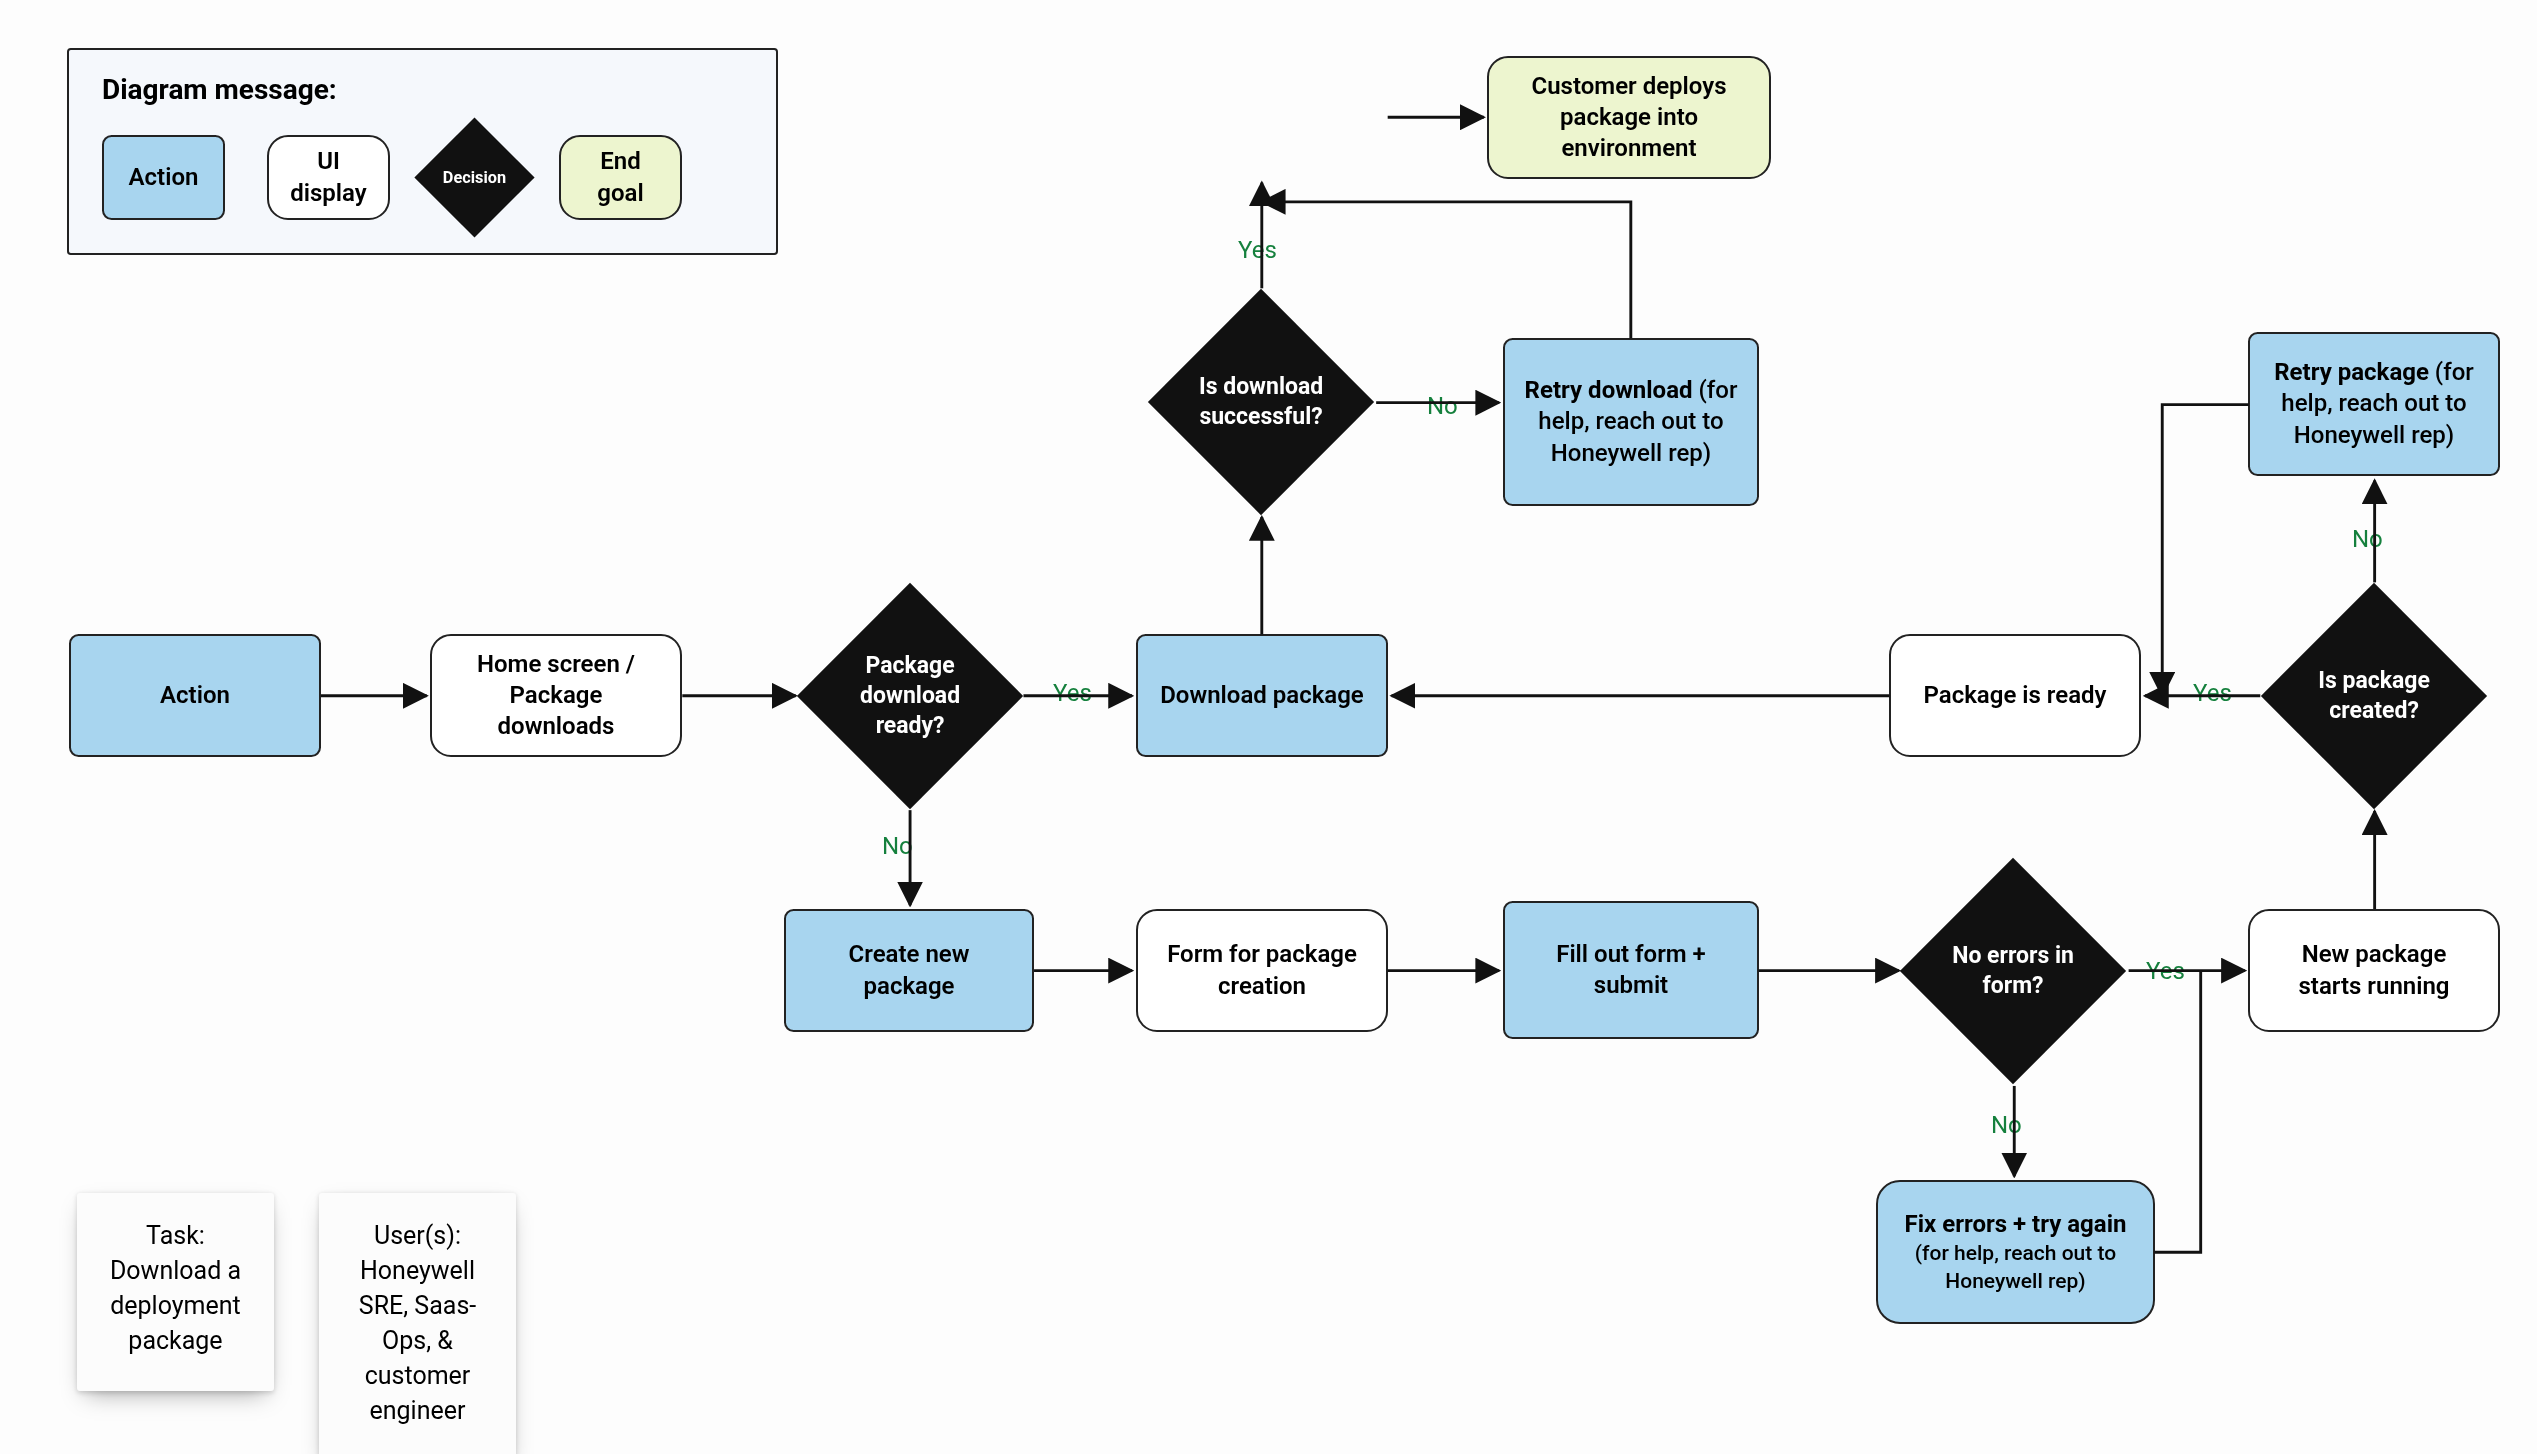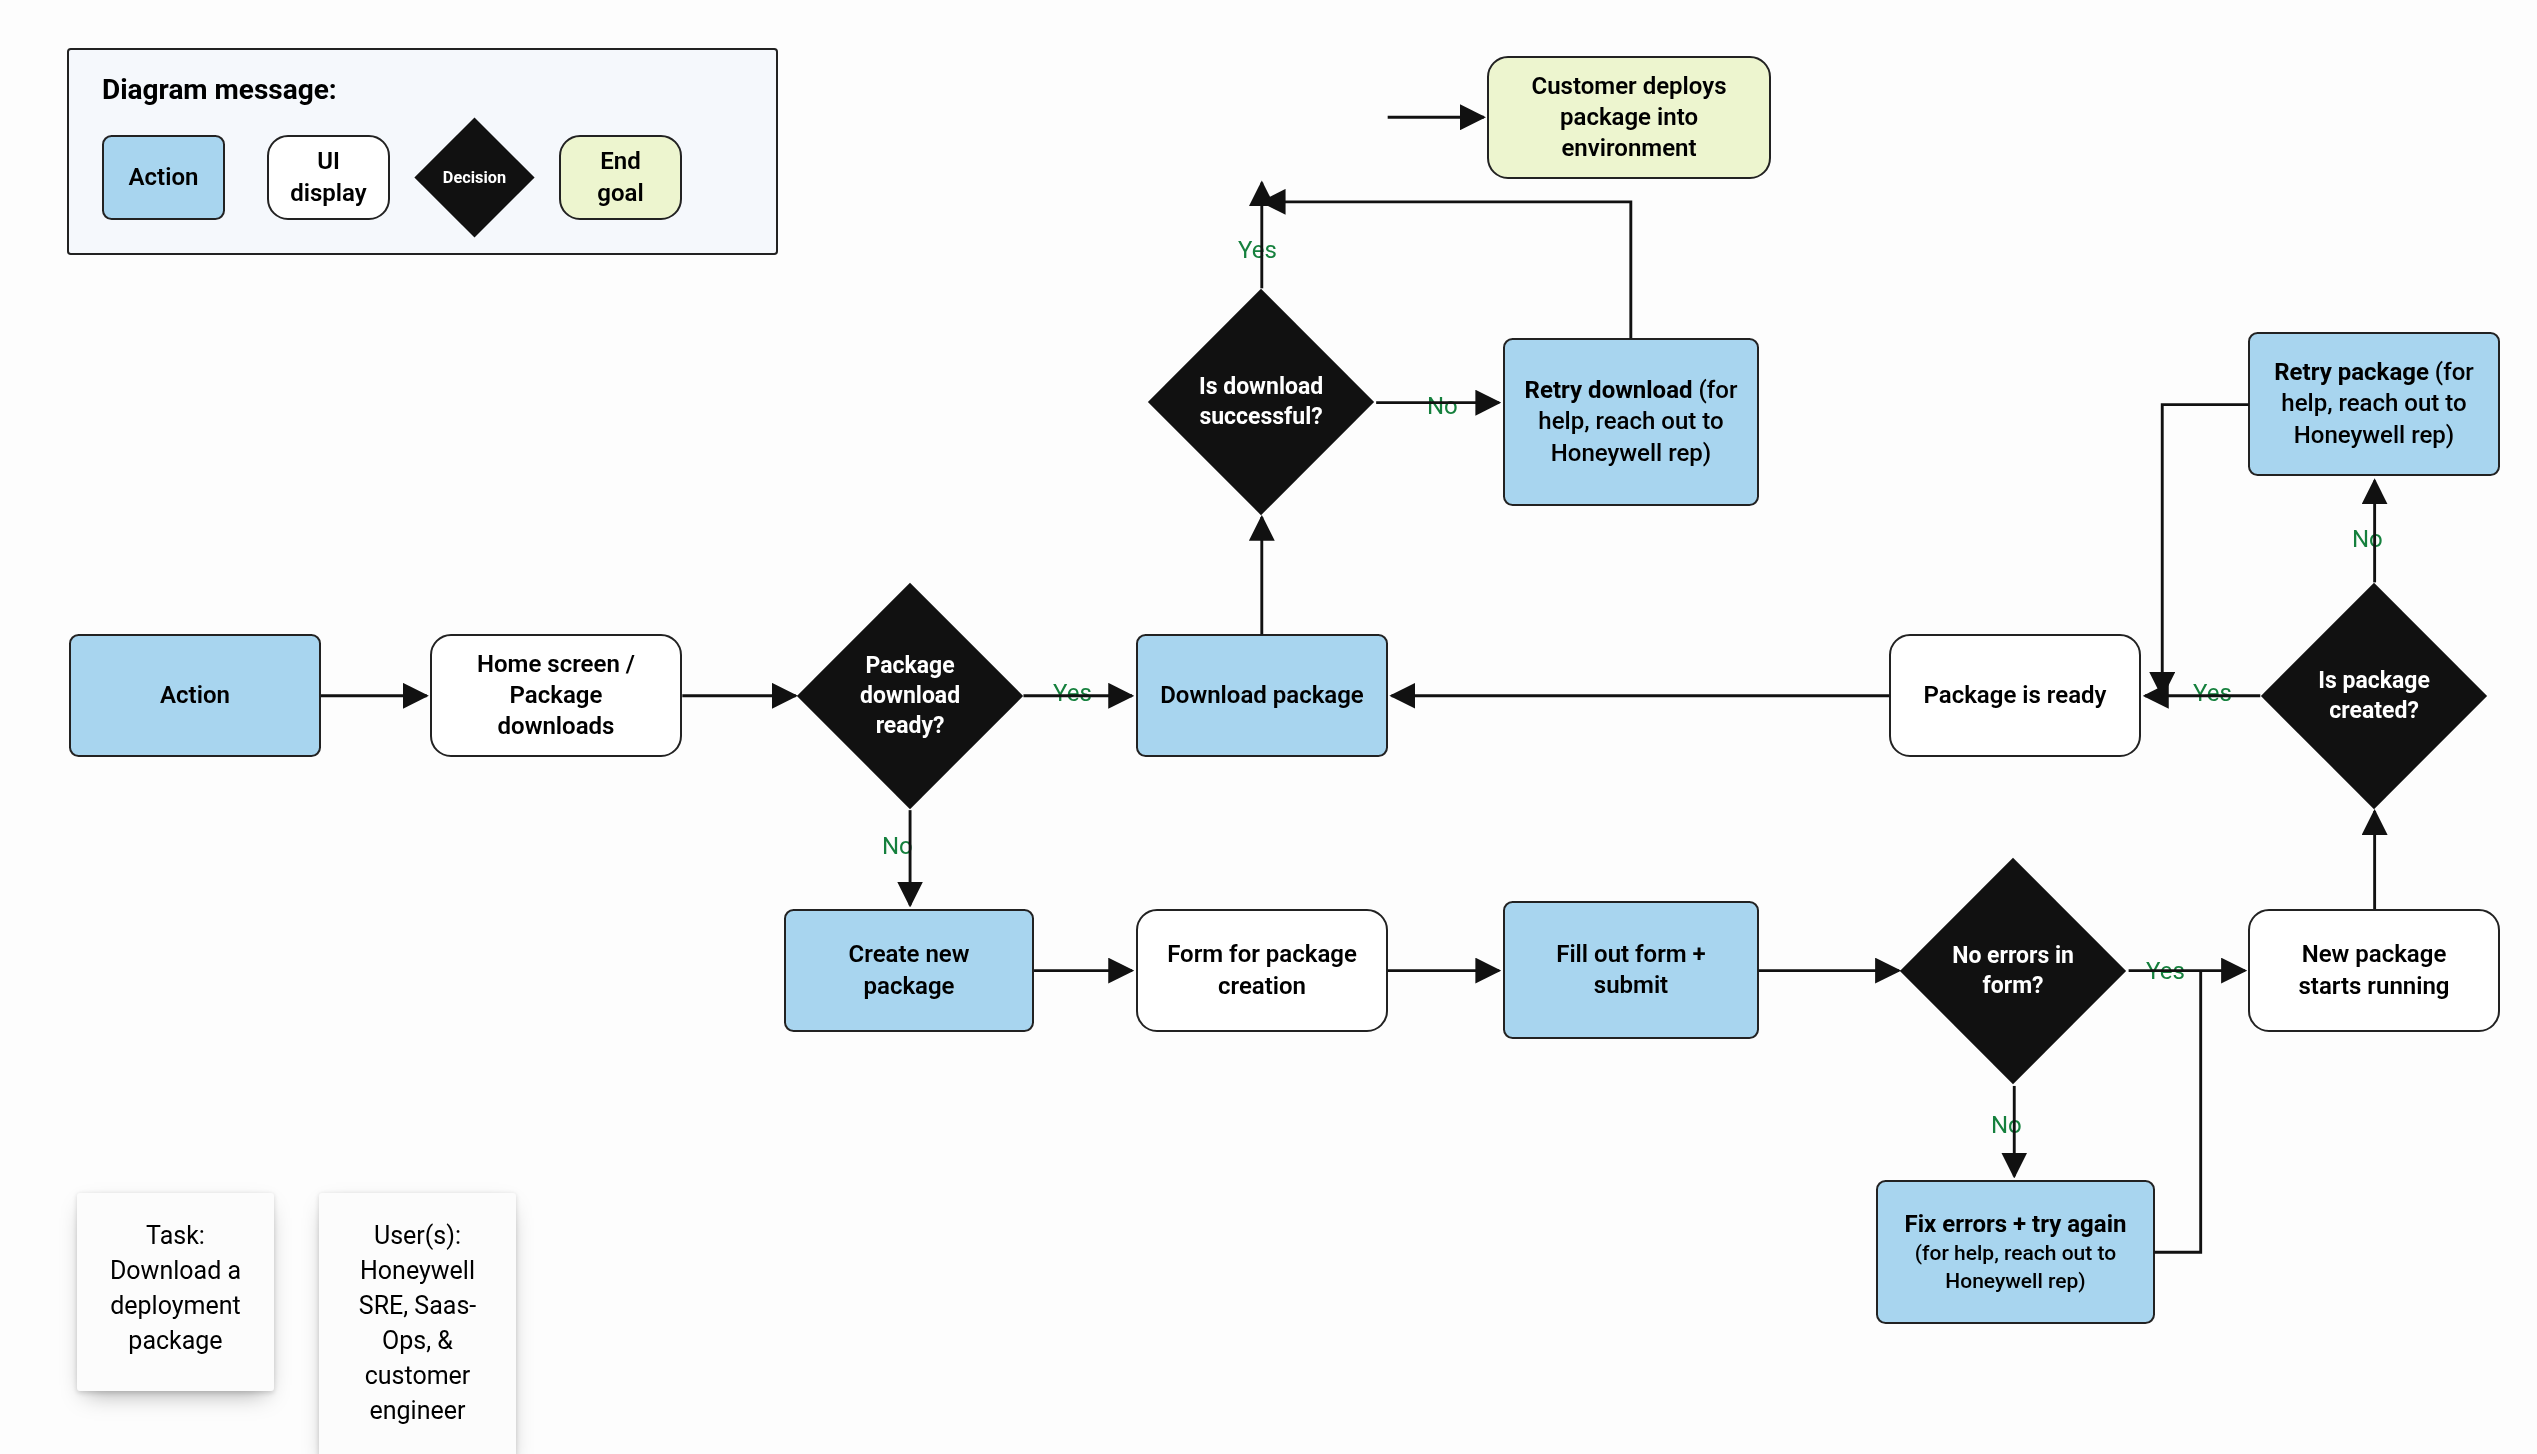--- a/index.html
+++ b/index.html
@@ -122,21 +122,21 @@
   <div class="node action" style="left:784px; top:909px; width:250px; height:123px;">Create new package</div>
 
   <div class="node ui" style="left:1136px; top:909px; width:252px; height:123px;">Form for package creation</div>
 
   <div class="node action" style="left:1503px; top:901px; width:256px; height:138px;">Fill out form + submit</div>
 
   <div class="node decision" style="left:1933px; top:891px; width:160px; height:160px;">
     <span class="inner">No errors in form?</span>
   </div>
 
-  <div class="node action" style="left:1876px; top:1180px; width:279px; height:144px;">
+  <div class="node action" style="left:1876px; top:1180px; width:279px; height:144px;border-radius:24px;">
     <span>
       <span class="bold">Fix errors + try again</span>
       <span class="small-sub">(for help, reach out to Honeywell rep)</span>
     </span>
   </div>
 
   <div class="node ui" style="left:2248px; top:909px; width:252px; height:123px;">New package starts running</div>
 
   <div class="node decision" style="left:2294px; top:616px; width:160px; height:160px;">
     <span class="inner">Is package created?</span>

